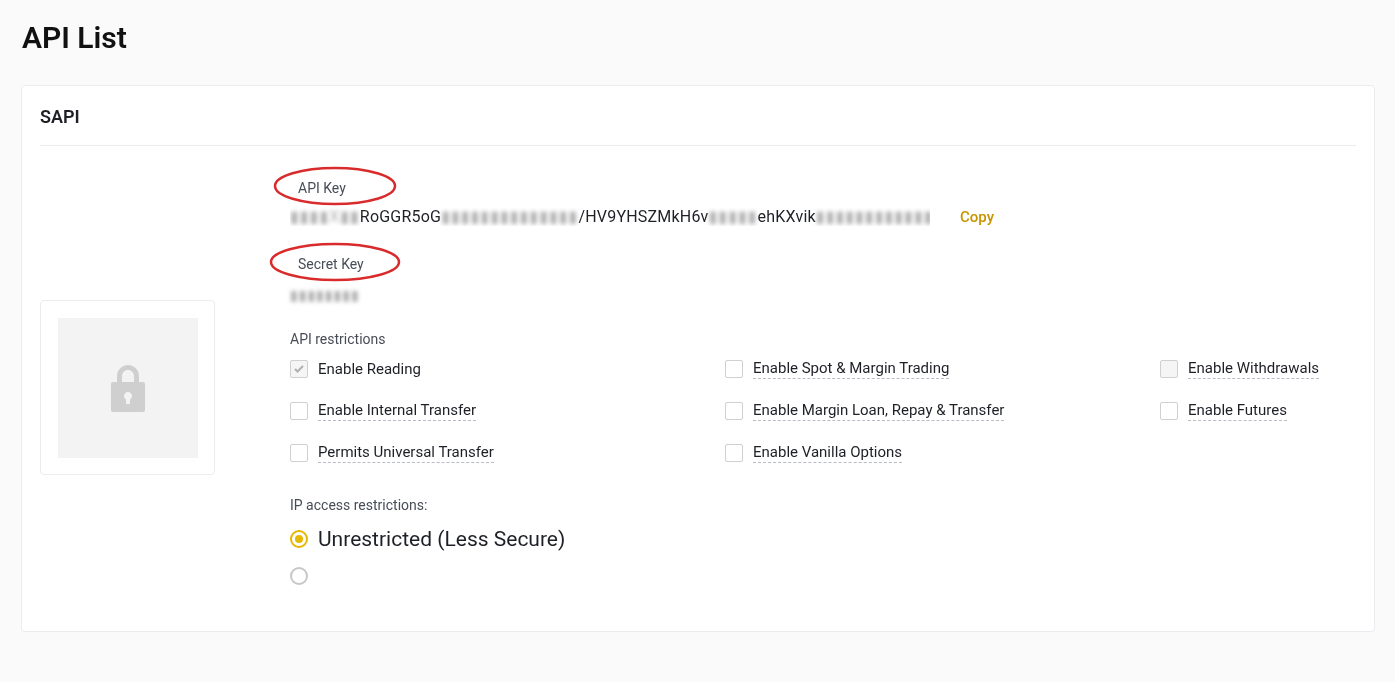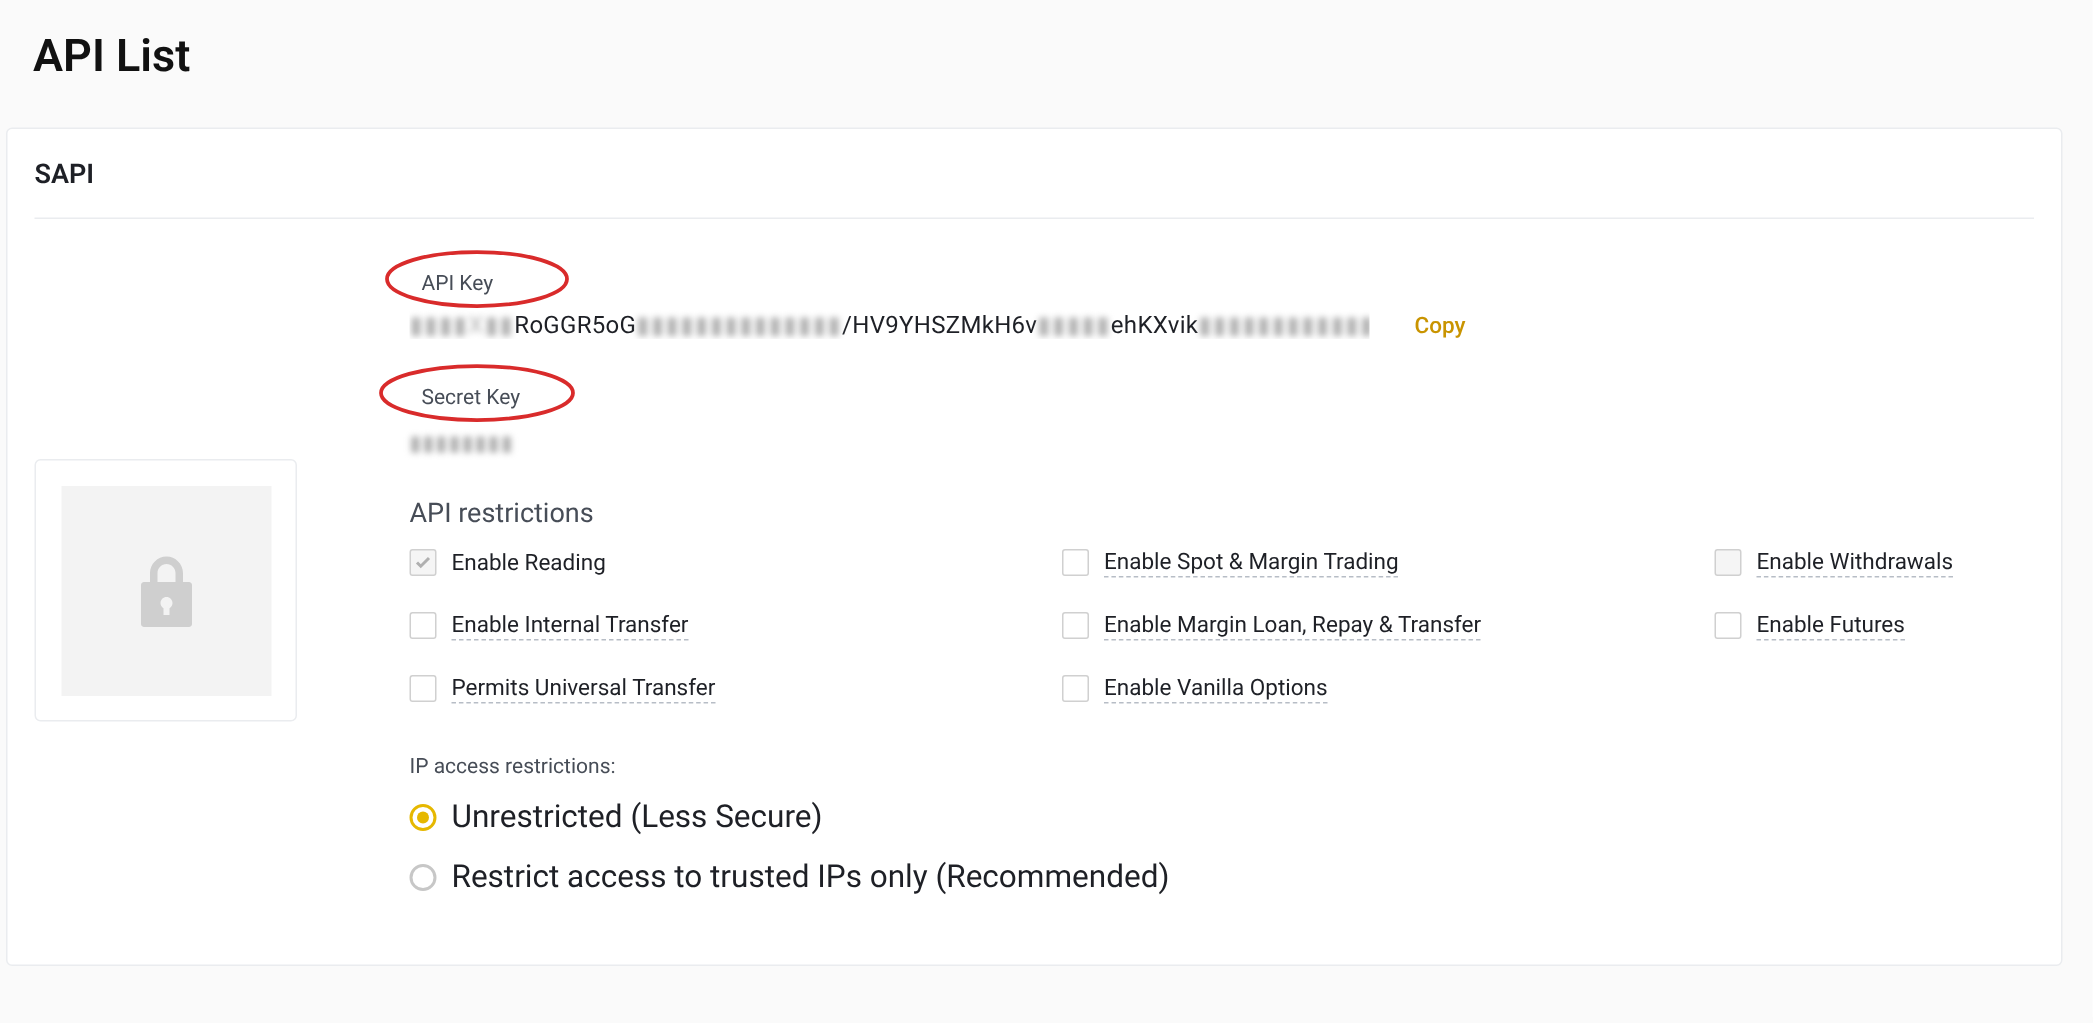--- a/index.html
+++ b/index.html
@@ -10,21 +10,21 @@
     width: 1395px;
   }
   .page-title {
     font-size: 30px;
     font-weight: 600;
     padding: 20px 20px 20px 22px;
     color: #111;
   }
   .card {
     background: #fff;
-    margin: 10px 20px 20px 4px;
+    margin: 10px 20px 20px 21px;
     border: 1px solid #eaecef;
     border-radius: 4px;
     padding: 20px 18px 30px 18px;
   }
   .api-name {
     font-size: 18px;
     font-weight: 600;
     padding-bottom: 18px;
     border-bottom: 1px solid #eaecef;
     margin-bottom: 28px;
@@ -100,21 +100,21 @@
   }
   .secret-block { margin-bottom: 28px; }
   .secret-value {
     font-size: 14px;
     color: #aaa;
     filter: blur(2px);
     letter-spacing: 1px;
     margin-top: 4px;
   }
   .section-label {
-    font-size: 18px;
+    font-size: 14px;
     color: #474d57;
     margin-bottom: 12px;
   }
   .restrictions-grid {
     display: grid;
     grid-template-columns: 435px 435px auto;
     row-gap: 22px;
     margin-bottom: 34px;
   }
   .chk-item {
@@ -288,18 +288,17 @@
 
       <div class="radio-row">
         <span class="radio selected">
             <span class="dot"></span>
           </span>
         <span class="radio-label">Unrestricted (Less Secure)</span>
       </div>
 
       <div class="radio-row">
         <span class="radio unselected"></span>
-        <span class="radio-label">Restrict access to trusted IPs only (Recommended)</span>
       </div>
 
     </div>
   </div>
 </div>
 
 </body></html>

